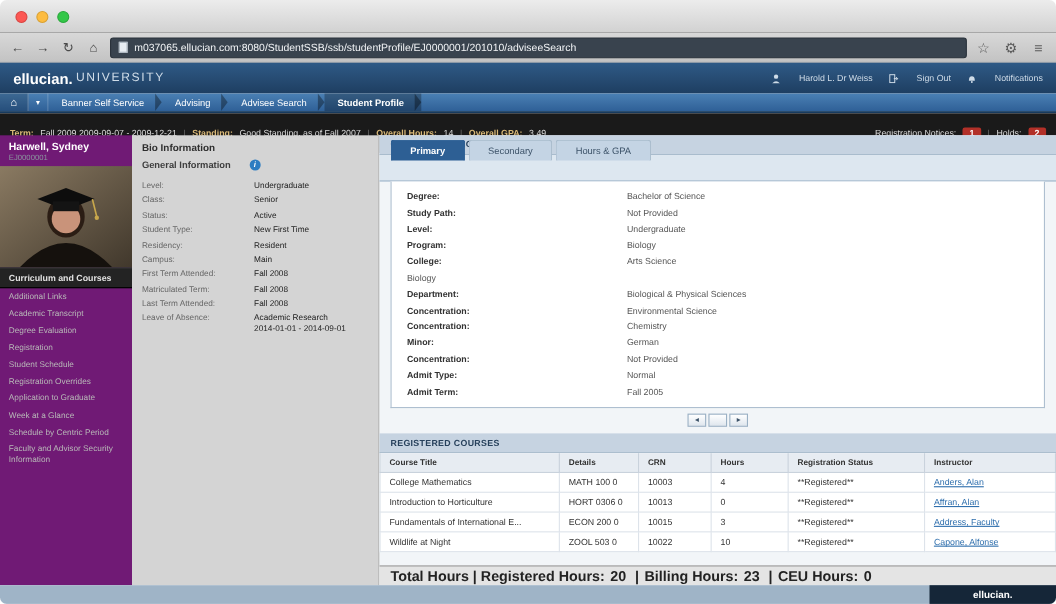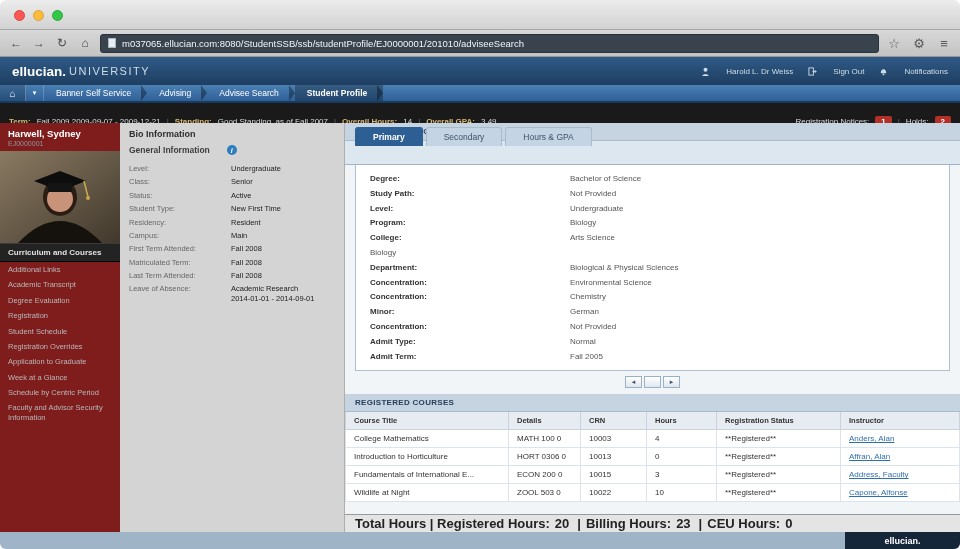--- a/index.html
+++ b/index.html
@@ -52,21 +52,21 @@
   .term-bar { position:absolute; top:103px; left:0; right:0; height:36px; background:#1a1a1a;
     display:flex; align-items:center; gap:6px; padding:0 9px; font-size:8px; color:#dcdcdc; white-space:nowrap; }
   .t-label { color:#d9b877; font-weight:bold; }
   .t-sep { color:#6a6a6a; }
   .term-right { margin-left:auto; display:flex; align-items:center; gap:6px; }
   .badge { background:#b23028; color:#fff; border-radius:2px; padding:1px 6px; font-weight:bold; font-size:8px; cursor:default; }
 
   
   .bodyarea { position:absolute; top:123px; bottom:17px; left:0; right:0; }
 
-  .sidebar { position:absolute; left:0; top:0; bottom:0; width:120px; background:#7f1d1d; }
+  .sidebar { position:absolute; left:0; top:0; bottom:0; width:120px; background:#701a75; }
   .student-name { padding:5px 8px 1px; color:#fff; font-size:9.5px; font-weight:bold; }
   .student-id { padding:0 8px 4px; color:#8a949e; font-size:7px; }
   .photo { width:120px; height:92px; display:block; }
   .side-section { background:#232323; color:#e2e2e2; font-size:8px; font-weight:bold;
     padding:4px 8px; border-top:1px solid #3a3a3a; border-bottom:1px solid #000; cursor:default; }
   .side-link { padding:3px 8px; font-size:7.5px; color:#b8b8b8; line-height:1.25; cursor:default; }
 
   .bio { position:absolute; left:120px; top:0; bottom:0; width:225px; background:#d4d4d4; border-right:1px solid #aeaeae; }
   .bio-title { font-size:9px; font-weight:bold; color:#2e2e2e; padding:6px 9px 4px; }
   .bio-sub { font-size:8.5px; font-weight:bold; color:#3e3e3e; padding:2px 9px 7px; display:flex; align-items:center; gap:17px; }

